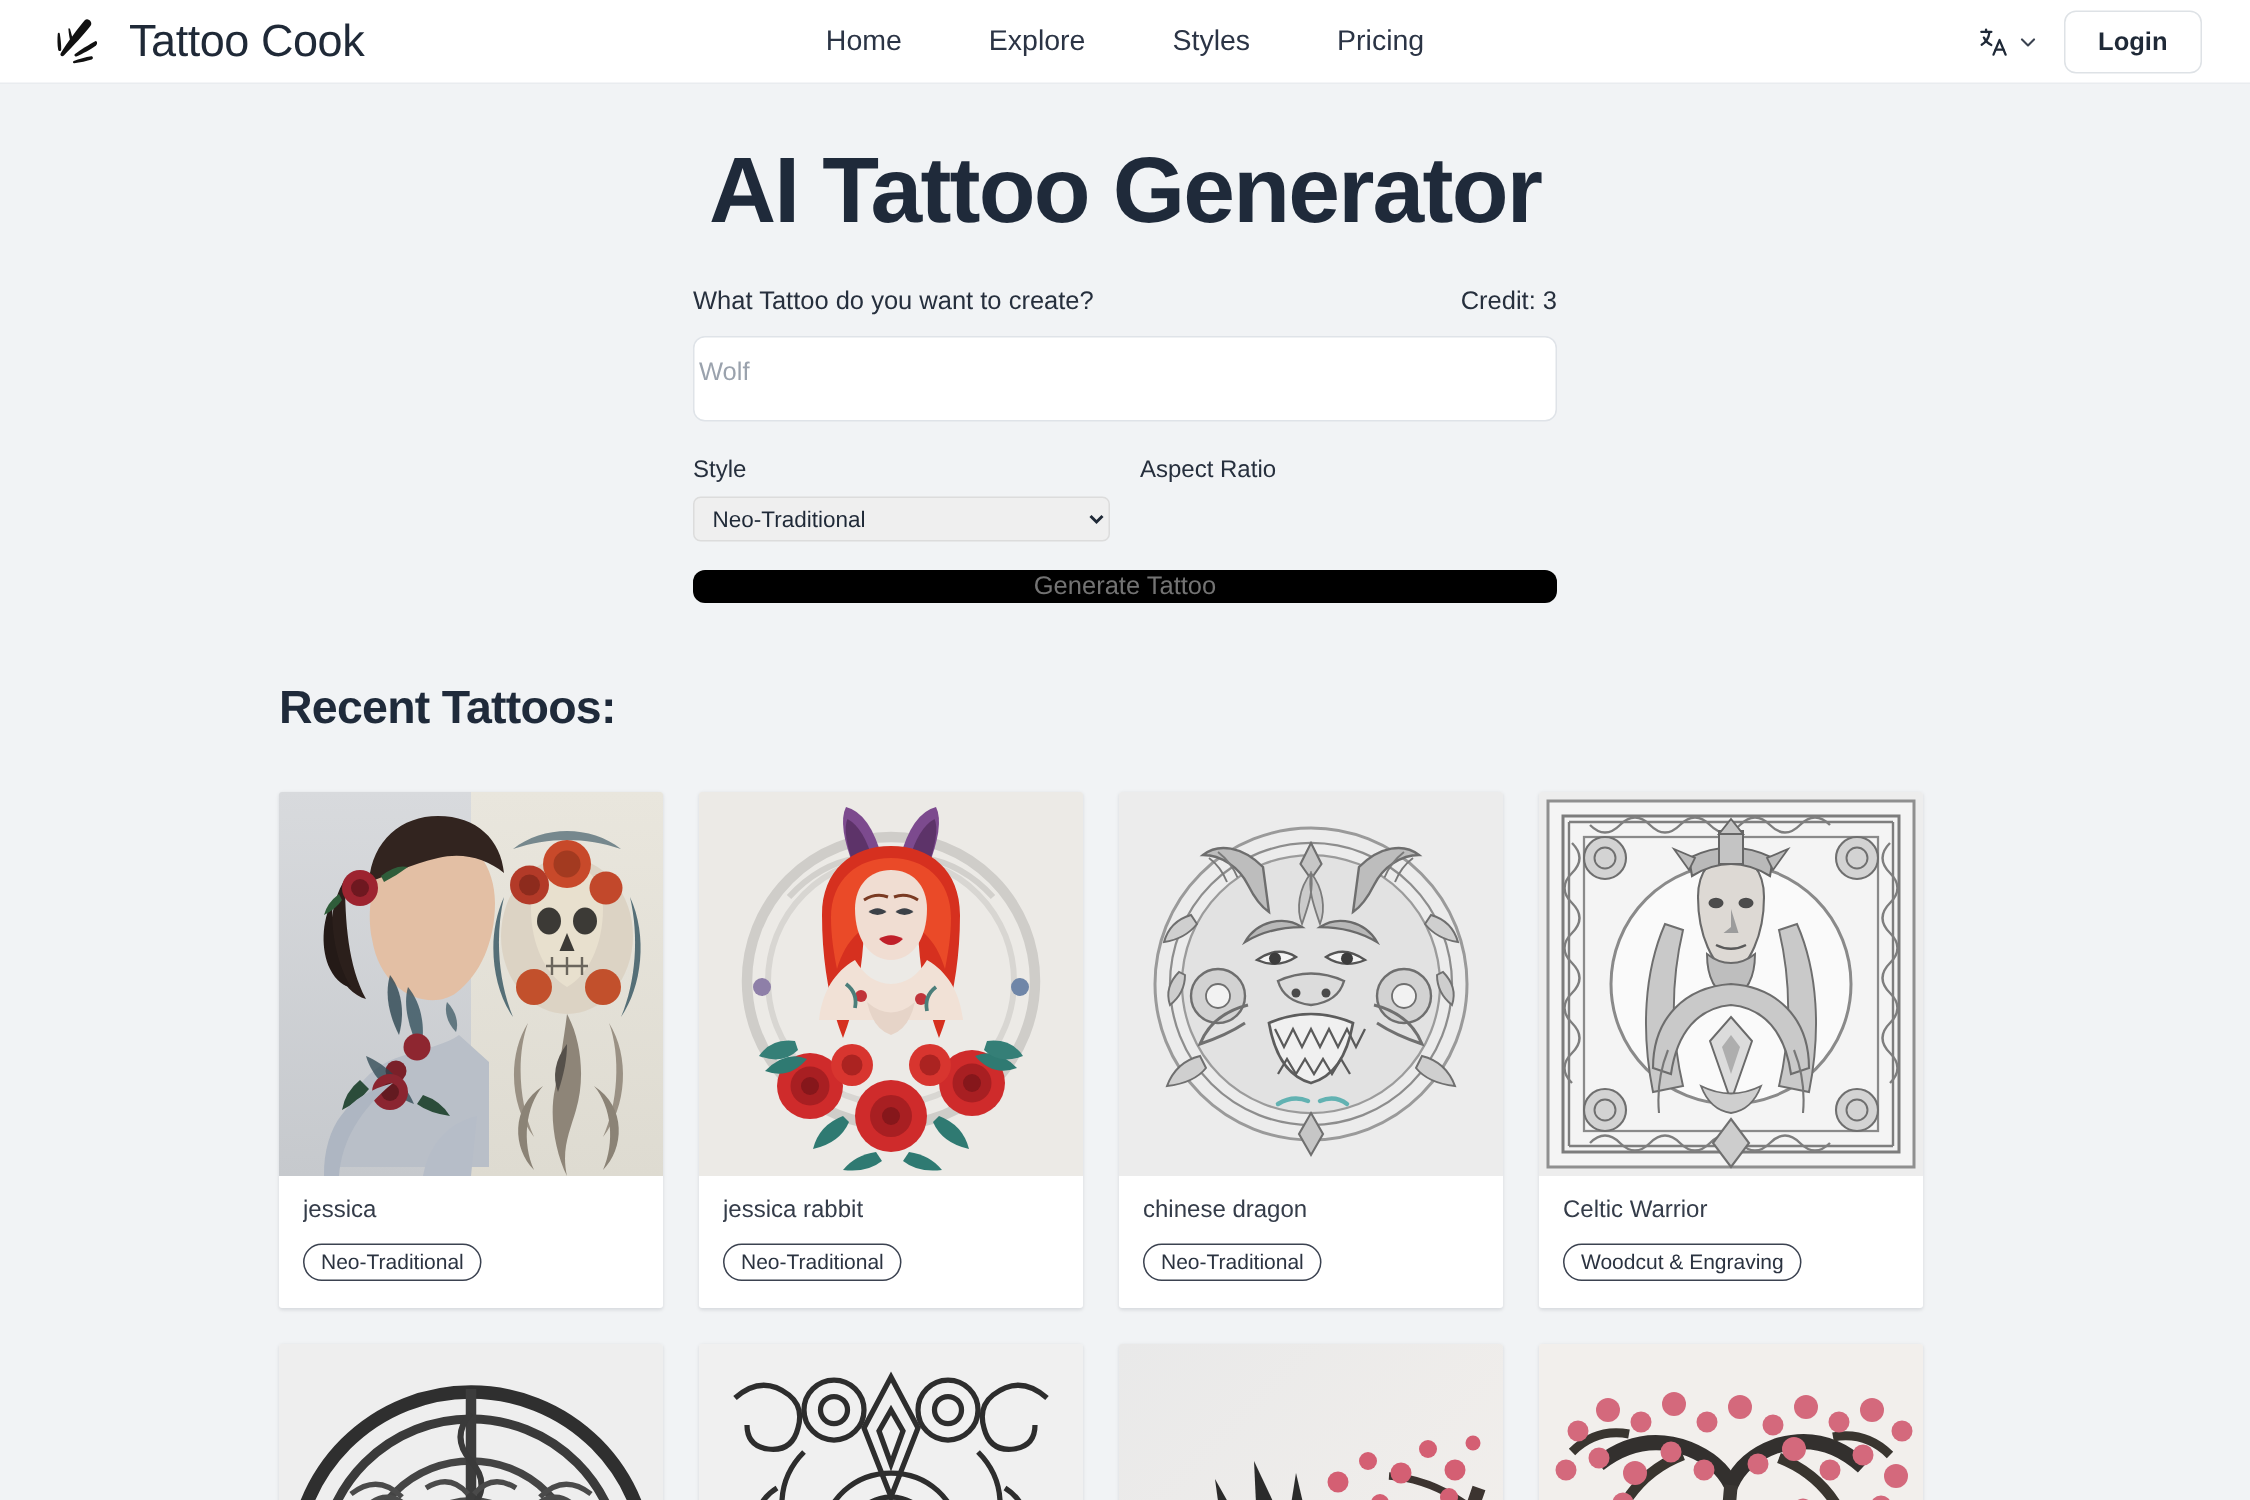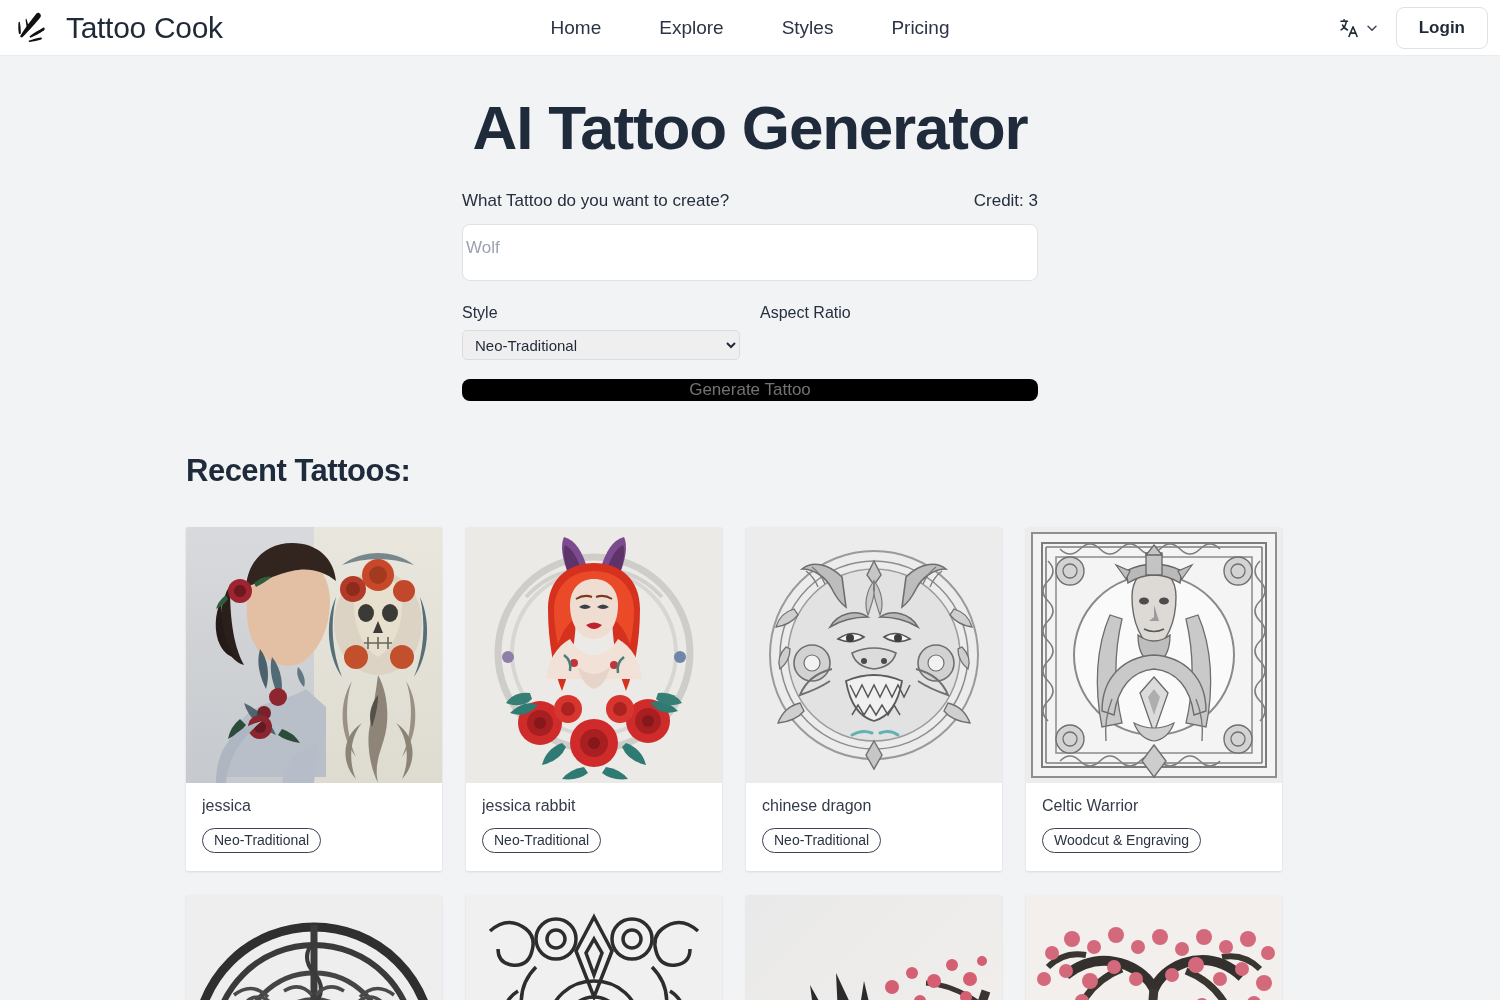--- a/index.html
+++ b/index.html
@@ -12,21 +12,21 @@
     color: #1f2937;
   }
 
   
   .header {
     height: 56px;
     background: #ffffff;
     border-bottom: 1px solid #e9ecef;
     display: flex;
     align-items: center;
-    padding: 0 12px;
+    padding: 0 32px;
     position: relative;
   }
   .brand { display: flex; align-items: center; gap: 12px; }
   .brand-mark { width: 42px; height: 34px; display: block; }
   .brand-name {
     font-size: 30px;
     font-weight: 400;
     color: #1f2937;
     letter-spacing: -0.3px;
     white-space: nowrap;

